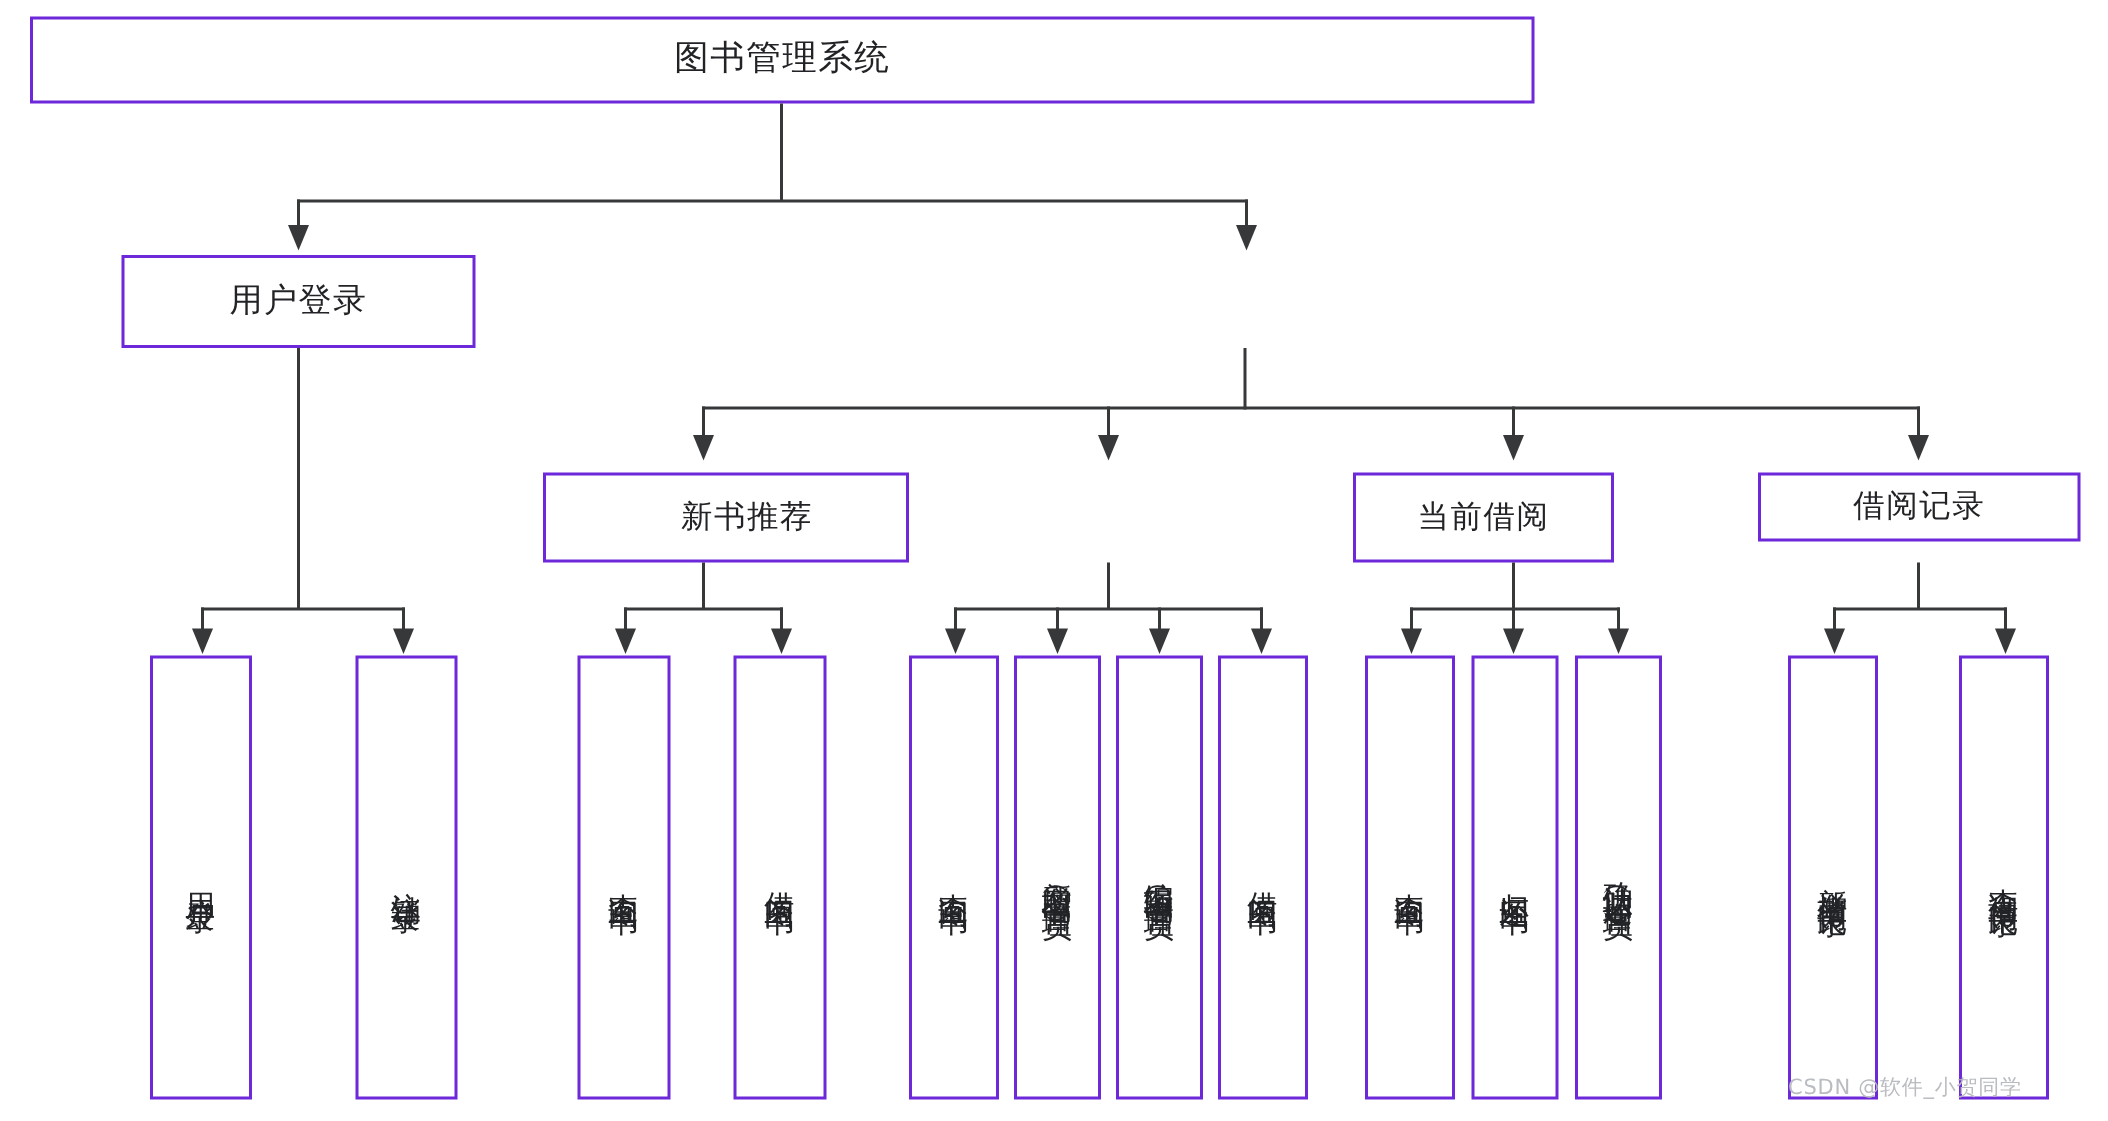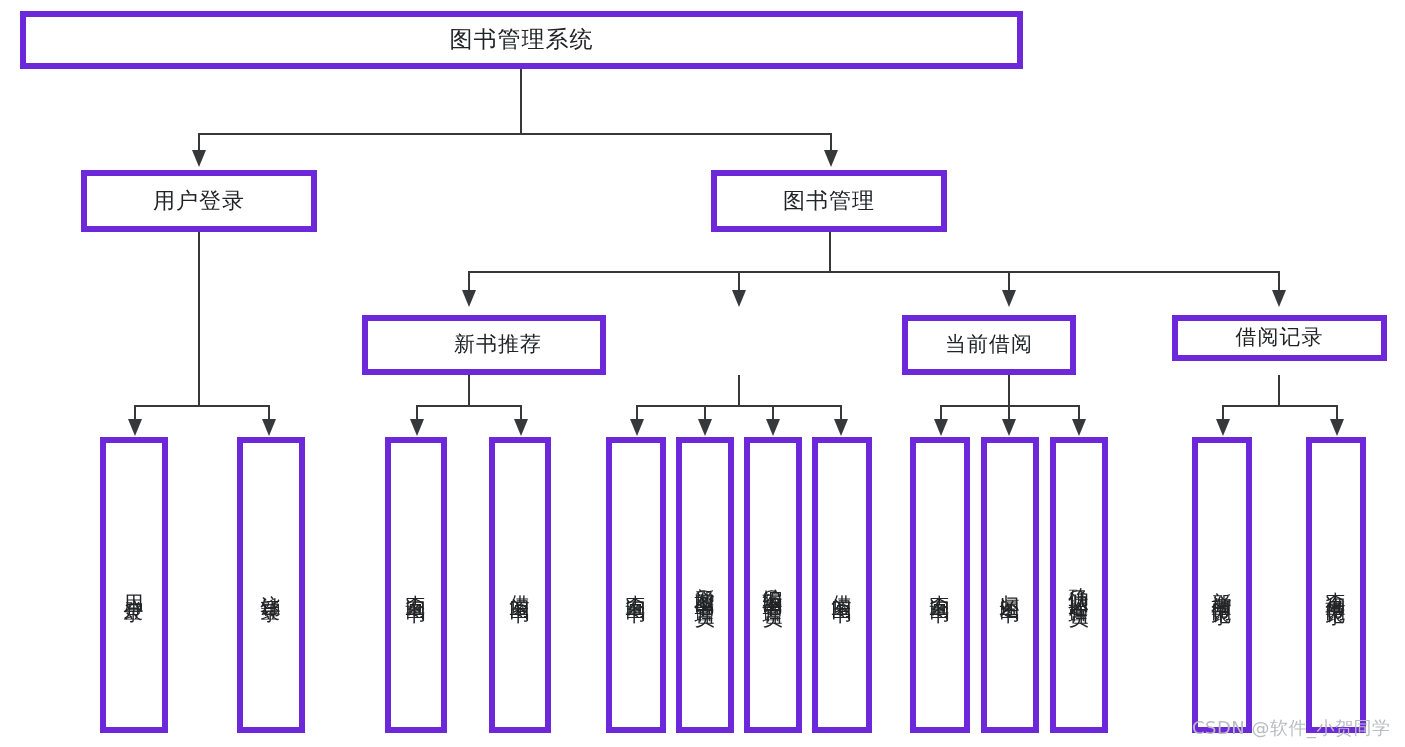--- a/index.html
+++ b/index.html
@@ -16,21 +16,21 @@
     height: 747px;
     background: #ffffff;
     overflow: hidden;
   }
 
   
   .node {
     position: absolute;
     box-sizing: border-box;
     background: #ffffff;
-    border: 6px solid #6d28d9;
+    border: 2px solid #6d28d9;
     display: flex;
     align-items: center;
     justify-content: center;
     color: #222326;
     font-size: 22px;
     letter-spacing: 1px;
     line-height: 1.2;
   }
   .node.root      { font-size: 23px; }
   .node.level2    { font-size: 22px; }
@@ -68,21 +68,21 @@
     height: 0;
     border-left: 7px solid transparent;
     border-right: 7px solid transparent;
     border-top: 17px solid #37383a;
   }
 
   
   #watermark {
     position: absolute;
     color: #b9bcc0;
-    font-size: 18px;
+    font-size: 14px;
     white-space: nowrap;
     letter-spacing: 0.5px;
     font-family: "DejaVu Sans", "Liberation Sans", sans-serif;
   }
 </style>
 </head>
 <body>
 
 <div id="canvas">
 
@@ -94,23 +94,20 @@
   <div class="hline" style="left:198px; top:133px; width:634px;"></div>
   <div class="vline" style="left:198px; top:133px; height:18px;"></div>
   <div class="vline" style="left:830px; top:133px; height:18px;"></div>
   <div class="arrow" style="left:192px; top:150px;"></div>
   <div class="arrow" style="left:824px; top:150px;"></div>
 
   <div class="node level2" style="left:81px; top:170px; width:236px; height:62px;">
     <span>用户登录</span>
   </div>
 
-  <div class="node level2" style="left:711px; top:170px; width:236px; height:62px;">
-    <span>图书管理</span>
-  </div>
 
   <div class="vline" style="left:198px; top:232px; height:174px;"></div>
   <div class="hline" style="left:134px; top:405px; width:136px;"></div>
   <div class="vline" style="left:134px; top:405px; height:15px;"></div>
   <div class="vline" style="left:268px; top:405px; height:15px;"></div>
   <div class="arrow" style="left:128px; top:419px;"></div>
   <div class="arrow" style="left:262px; top:419px;"></div>
 
   <div class="vline" style="left:829px; top:232px; height:41px;"></div>
   <div class="hline" style="left:468px; top:271px; width:812px;"></div>

